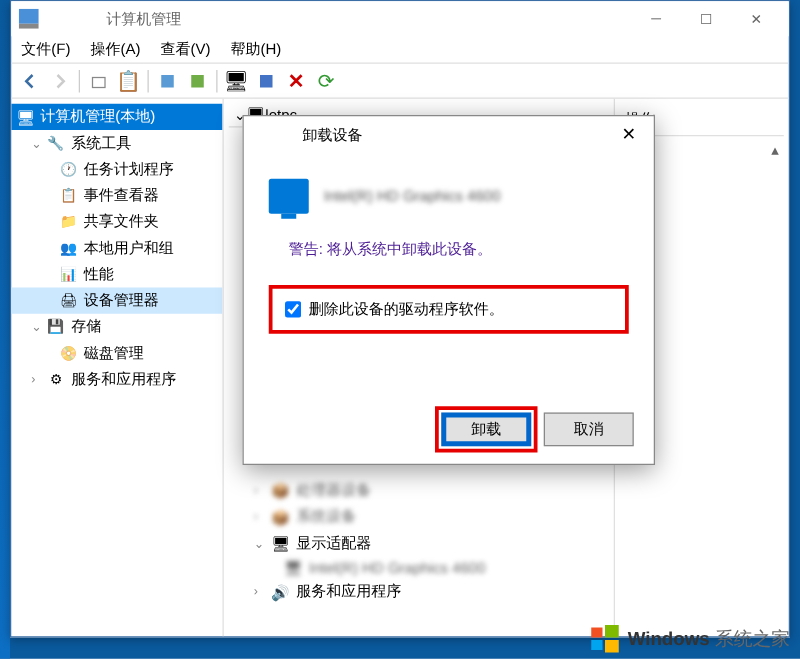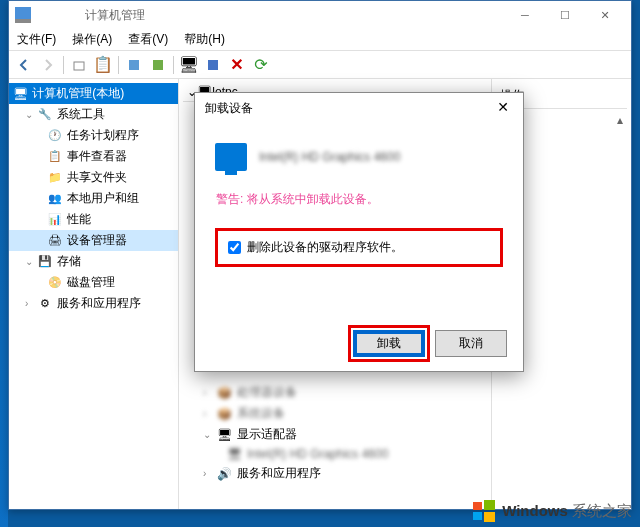--- a/index.html
+++ b/index.html
@@ -36,28 +36,28 @@
     .dev-item { display: flex; align-items: center; padding: 2px 4px 2px 20px; filter: blur(2px); color: #666; }
     .dev-item.clear { filter: none; color: #000; }
     .dev-item .exp { width: 14px; font-size: 10px; color: #888; }
     .dev-item .icon { width: 16px; margin-right: 4px; }
     
     .actions-panel { width: 140px; border-left: 1px solid #e0e0e0; padding: 4px; font-size: 12px; }
     .actions-header { padding: 4px; border-bottom: 1px solid #e0e0e0; font-weight: normal; }
     .scroll-arrow { float: right; color: #666; }
     
     .dialog { position: absolute; left: 194px; top: 92px; width: 330px; height: 280px; background: #fff; border: 1px solid #888; box-shadow: 0 5px 20px rgba(0,0,0,0.4); z-index: 10; }
-    .dlg-title { height: 30px; display: flex; align-items: center; padding: 0 10px; font-size: 12px; }
+    .dlg-title { height: 30px; display: flex; align-items: center; padding: 0 10px; font-size: 12px; margin-left: 37px; }
     .dlg-close { position: absolute; right: 6px; top: 4px; font-size: 14px; cursor: pointer; padding: 2px 8px; }
     .dlg-body { padding: 10px 20px; font-size: 12px; }
     .dlg-device { display: flex; align-items: center; margin: 10px 0; }
     .dlg-device-icon { width: 32px; height: 28px; background: #0078d7; margin-right: 12px; border-radius: 2px; position: relative; }
     .dlg-device-icon::after { content: ''; position: absolute; bottom: -4px; left: 10px; width: 12px; height: 4px; background: #0078d7; }
     .dlg-device-name { filter: blur(2px); color: #555; }
-    .dlg-warn { margin: 20px 1px; color: #ec4899; }
+    .dlg-warn { margin: 20px 16px; color: #4c1d95; }
     .dlg-check-box { border: 3px solid #e60000; padding: 8px 10px; margin: 20px 0; display: flex; align-items: center; }
     .dlg-check { margin-right: 6px; }
     .dlg-buttons { position: absolute; bottom: 14px; right: 16px; display: flex; gap: 10px; }
     .dlg-btn { min-width: 72px; height: 27px; border: 1px solid #888; background: #e1e1e1; font-size: 12px; cursor: pointer; }
     .dlg-btn.primary { border: 4px solid #0066cc; outline: 3px solid #e60000; outline-offset: 2px; }
     
     .watermark { position: absolute; right: 8px; bottom: 4px; display: flex; align-items: center; gap: 6px; font-size: 13px; color: #333; z-index: 20; }
     .wm-logo { width: 24px; height: 24px; }
     .wm-win { color: #666; font-size: 15px; }
     .wm-win b { color: #333; font-weight: bold; }

